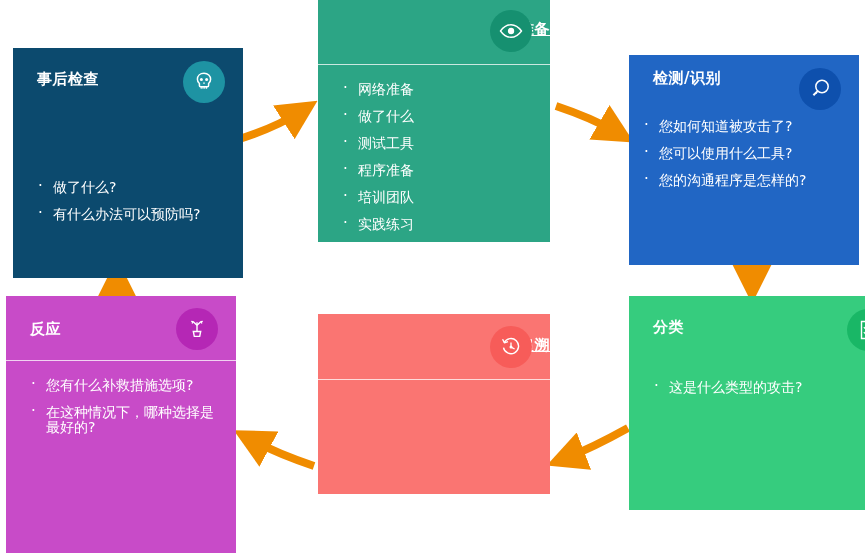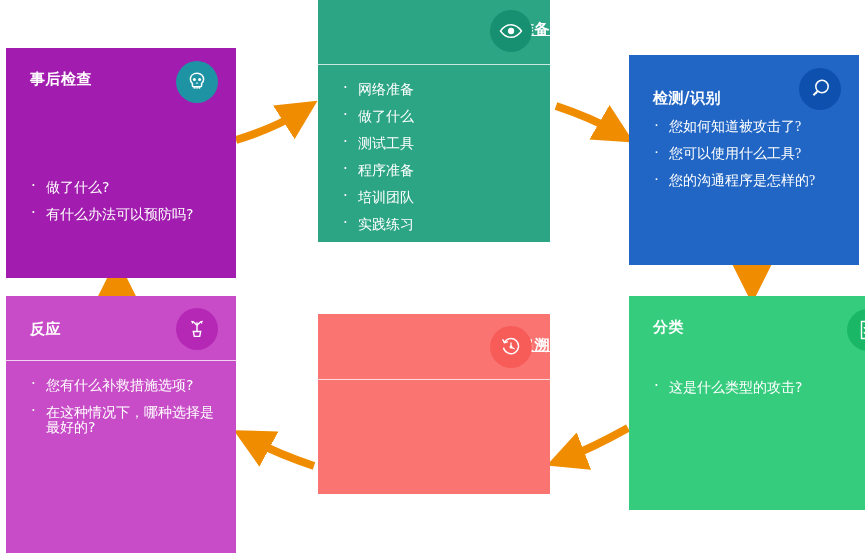--- a/index.html
+++ b/index.html
@@ -58,21 +58,21 @@
 
     <path d="M752,265 L752,283" fill="none" stroke="#F08C00" stroke-width="8" marker-end="url(#ah)"></path>
 
     <path d="M628,428 Q592,448 566,458" fill="none" stroke="#F08C00" stroke-width="8" marker-end="url(#ah)"></path>
 
     <path d="M314,466 Q278,454 252,440" fill="none" stroke="#F08C00" stroke-width="8" marker-end="url(#ah)"></path>
 
     <path d="M117,297 L117,279" fill="none" stroke="#F08C00" stroke-width="8" marker-end="url(#ah)"></path>
   </svg>
 
-  <div class="card" style="left:6px;top:48px;width:230px;height:230px;background:#a21caf;">
+  <div class="card" style="left:13px;top:48px;width:230px;height:230px;background:#0c4a6e;">
     <div class="card-header">
       <span class="card-title title-left" style="top:22px;">事后检查</span>
       <div class="icon-badge" style="right:18px;top:13px;background:#1E93A3;">
         <svg width="24" height="24" viewBox="0 0 24 24" fill="none" stroke="#fff" stroke-width="1.5">
           <path d="M12 3.2c-4 0-6.6 2.6-6.6 6 0 2.1 1 3.5 2 4.3v2.1c0 .6.5 1.1 1.1 1.1h7c.6 0 1.1-.5 1.1-1.1v-2.1c1-.8 2-2.2 2-4.3 0-3.4-2.6-6-6.6-6z"></path>
           <circle cx="9.4" cy="9.6" r="1.5" fill="#fff" stroke="none"></circle>
           <circle cx="14.6" cy="9.6" r="1.5" fill="#fff" stroke="none"></circle>
           <path d="M11.2 13.2h1.6" stroke-width="1.2"></path>
           <path d="M9.2 16.7v2M11 16.7v2M12.8 16.7v2M14.6 16.7v2" stroke-width="1.1"></path>
         </svg>
@@ -100,29 +100,29 @@
         <li>测试工具</li>
         <li>程序准备</li>
         <li>培训团队</li>
         <li>实践练习</li>
       </ul>
     </div>
   </div>
 
   <div class="card" style="left:629px;top:55px;width:230px;height:210px;background:#2166C4;">
     <div class="card-header">
-      <span class="card-title title-left" style="top:34px;">检测/识别</span>
+      <span class="card-title title-left" style="top:14px;">检测/识别</span>
       <div class="icon-badge" style="right:18px;top:13px;background:#0E50AD;">
         <svg width="26" height="26" viewBox="0 0 26 26" fill="none" stroke="#fff" stroke-width="1.5">
           <circle cx="15" cy="10.5" r="6.2"></circle>
           <path d="M10.6 15.1 L6.4 19.3" stroke-width="2"></path>
           <path d="M8.6 16.2 L9.9 17.5" stroke-width="1.2"></path>
         </svg>
       </div>
-      <ul class="bullets" style="left:22px;top:64px;right:12px;font-family:Liberation Serif, serif;">
+      <ul class="bullets" style="left:12px;top:64px;right:12px;">
         <li>您如何知道被攻击了?</li>
         <li>您可以使用什么工具?</li>
         <li>您的沟通程序是怎样的?</li>
       </ul>
     </div>
   </div>
 
   <div class="card" style="left:629px;top:296px;width:278px;height:214px;background:#36CC7E;">
     <div class="card-header">
       <span class="card-title title-left" style="top:22px;">分类</span>

